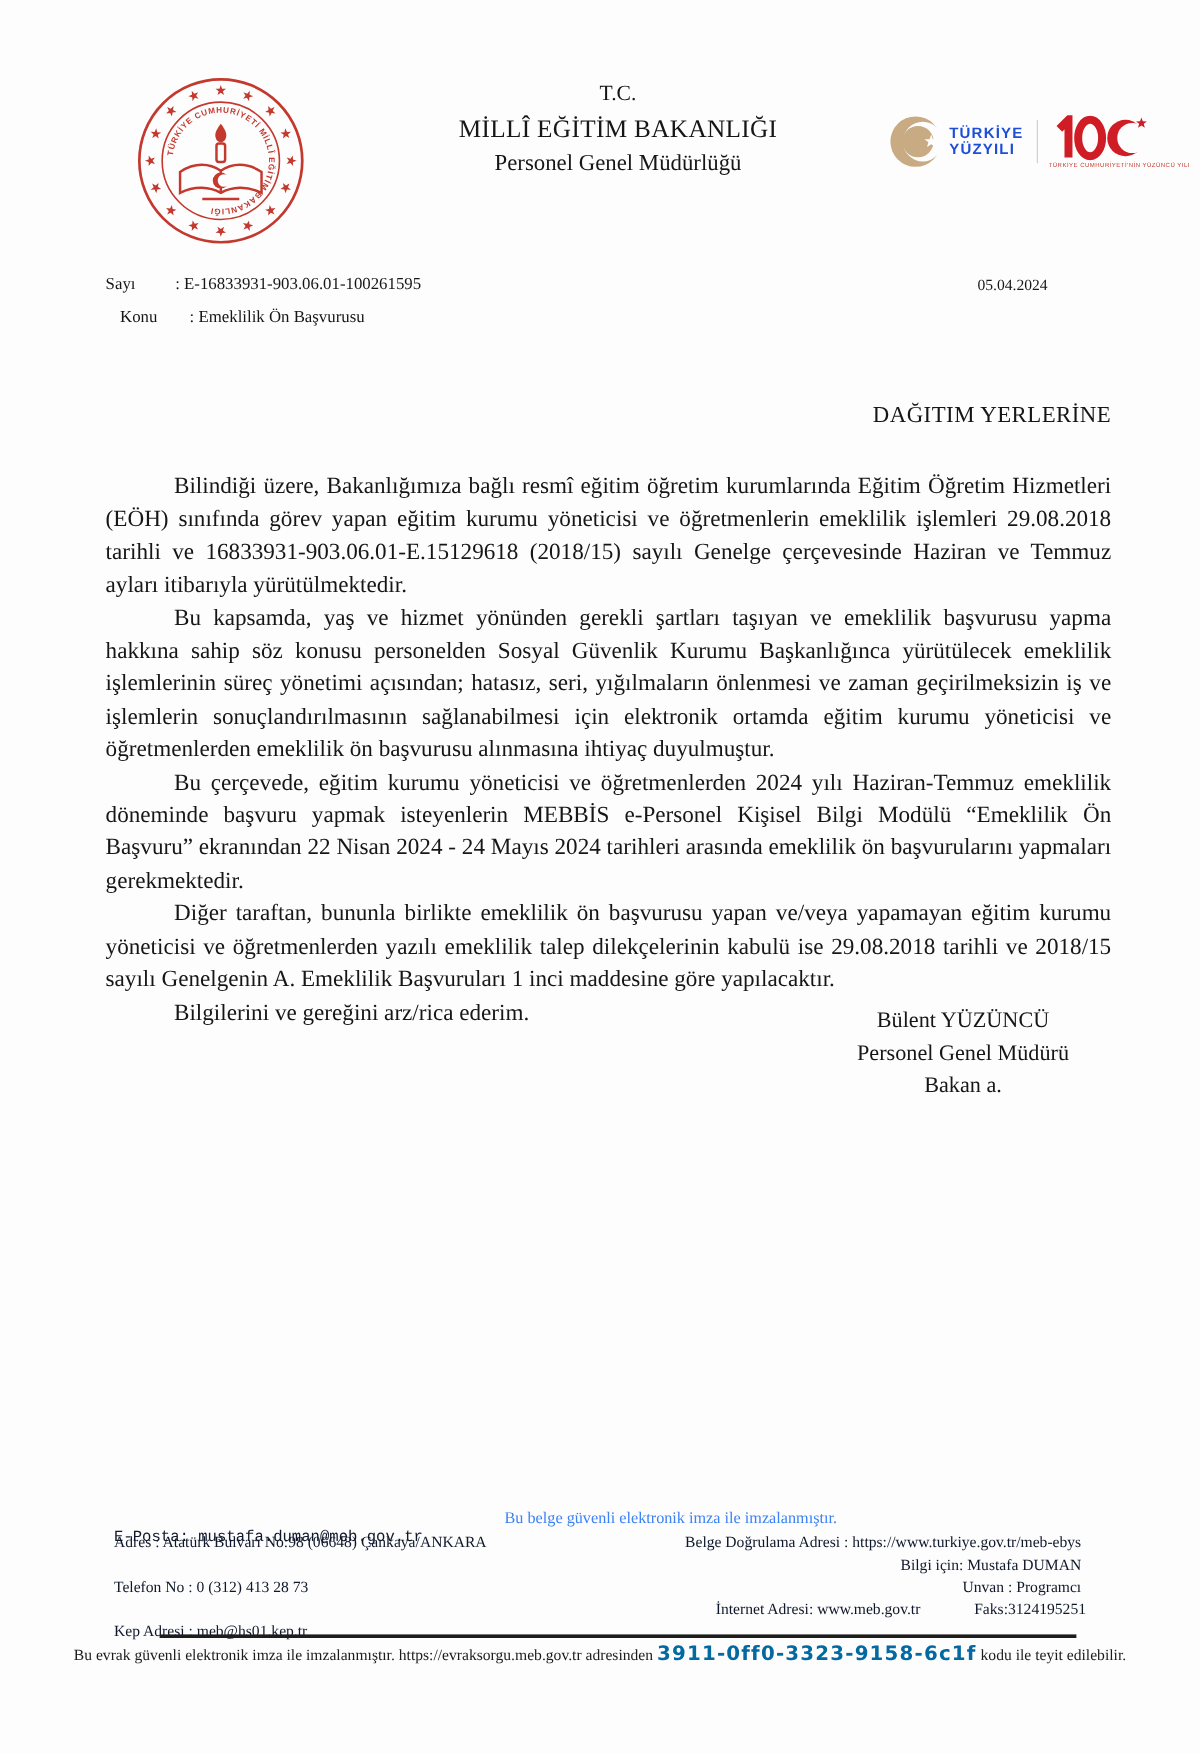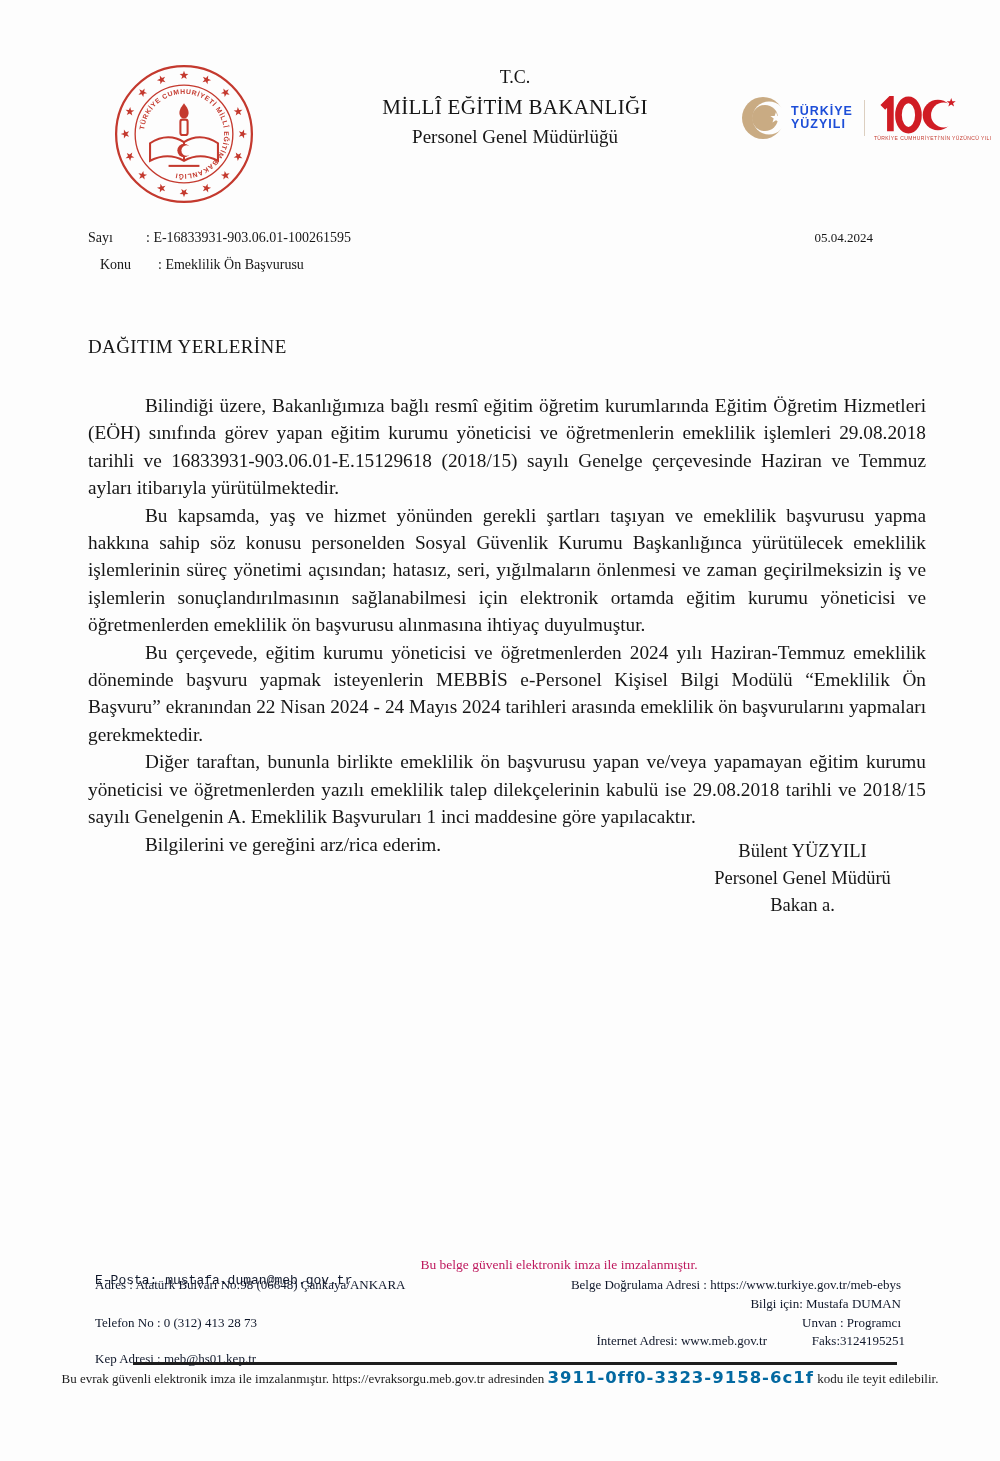--- a/index.html
+++ b/index.html
@@ -23,32 +23,32 @@
   .logo-100 svg { display:block; }
   .logo-100 .caption { font-family:"Liberation Sans", sans-serif; font-size:5px;
              color:#c4392e; letter-spacing:0.4px; margin-top:1px; white-space:nowrap; }
   
   .meta-row { position:absolute; left:88px; font-size:14px; }
   .meta-row .lbl { display:inline-block; width:58px; }
   .row-sayi { top:230px; }
   .row-konu { top:257px;margin-left:12px; }
   .letter-date { position:absolute; top:230px; right:127px; font-size:13px; }
   
-  .recipient { position:absolute; top:336px; left:88px; width:838px; text-align:left;
+  .recipient { position:absolute; top:336px; left:88px; width:838px; text-align:right;
                font-size:19px; letter-spacing:0.4px; }
   .body-text { position:absolute; top:392px; left:88px; width:838px;
                font-size:19.3px; line-height:27.4px; text-align:justify; }
   .body-text p { margin:0; text-indent:57px; }
   .signature { position:absolute; top:838px; left:615px; width:375px; text-align:center;
                font-size:18.5px; line-height:27px; }
   .distribution { position:absolute; top:952px; left:88px; font-size:18.5px; line-height:26px; }
   .dist-paren { padding-left:7px; }
   
   .f-red { position:absolute; top:1257px; left:0; width:1000px; box-sizing:border-box;
-           padding-left:118px; text-align:center; color:#be185d; font-size:13.5px; }
+           padding-left:118px; text-align:center; color:#3b82f6; font-size:13.5px; }
   .fline { position:absolute; font-size:13px; color:#0f172a; white-space:nowrap; }
   .f-adres  { top:1277px; left:95px; }
   .f-belge  { top:1277px; right:99px; }
   .f-bilgi  { top:1296px; right:99px; }
   .f-tel    { top:1315px; left:95px; }
   .f-unvan  { top:1315px; right:99px; }
   .f-eposta { top:1273px; left:95px;font-family:Liberation Mono, monospace; }
   .f-web    { top:1333px; right:233px; }
   .f-faks   { top:1333px; right:95px; }
   .f-kep    { top:1351px; left:95px; }
@@ -143,21 +143,21 @@
 
   <div class="body-text">
     <p>Bilindiği üzere, Bakanlığımıza bağlı resmî eğitim öğretim kurumlarında Eğitim Öğretim Hizmetleri (EÖH) sınıfında görev yapan eğitim kurumu yöneticisi ve öğretmenlerin emeklilik işlemleri 29.08.2018 tarihli ve 16833931-903.06.01-E.15129618 (2018/15) sayılı Genelge çerçevesinde Haziran ve Temmuz ayları itibarıyla yürütülmektedir.</p>
     <p>Bu kapsamda, yaş ve hizmet yönünden gerekli şartları taşıyan ve emeklilik başvurusu yapma hakkına sahip söz konusu personelden Sosyal Güvenlik Kurumu Başkanlığınca yürütülecek emeklilik işlemlerinin süreç yönetimi açısından; hatasız, seri, yığılmaların önlenmesi ve zaman geçirilmeksizin iş ve işlemlerin sonuçlandırılmasının sağlanabilmesi için elektronik ortamda eğitim kurumu yöneticisi ve öğretmenlerden emeklilik ön başvurusu alınmasına ihtiyaç duyulmuştur.</p>
     <p>Bu çerçevede, eğitim kurumu yöneticisi ve öğretmenlerden 2024 yılı Haziran-Temmuz emeklilik döneminde başvuru yapmak isteyenlerin MEBBİS e-Personel Kişisel Bilgi Modülü “Emeklilik Ön Başvuru” ekranından 22 Nisan 2024 - 24 Mayıs 2024 tarihleri arasında emeklilik ön başvurularını yapmaları gerekmektedir.</p>
     <p>Diğer taraftan, bununla birlikte emeklilik ön başvurusu yapan ve/veya yapamayan eğitim kurumu yöneticisi ve öğretmenlerden yazılı emeklilik talep dilekçelerinin kabulü ise 29.08.2018 tarihli ve 2018/15 sayılı Genelgenin A. Emeklilik Başvuruları 1 inci maddesine göre yapılacaktır.</p>
     <p>Bilgilerini ve gereğini arz/rica ederim.</p>
   </div>
 
   <div class="signature">
-    <div>Bülent YÜZYILI</div>
+    <div>Bülent YÜZÜNCÜ</div>
     <div>Personel Genel Müdürü</div>
     <div>Bakan a.</div>
   </div>
 
 
   <div class="f-red">Bu belge güvenli elektronik imza ile imzalanmıştır.</div>
   <div class="fline f-adres">Adres : Atatürk Bulvarı No:98 (06648) Çankaya/ANKARA</div>
   <div class="fline f-belge">Belge Doğrulama Adresi : https://www.turkiye.gov.tr/meb-ebys</div>
   <div class="fline f-bilgi">Bilgi için:  Mustafa DUMAN</div>
   <div class="fline f-tel">Telefon No : 0 (312) 413 28 73</div>

